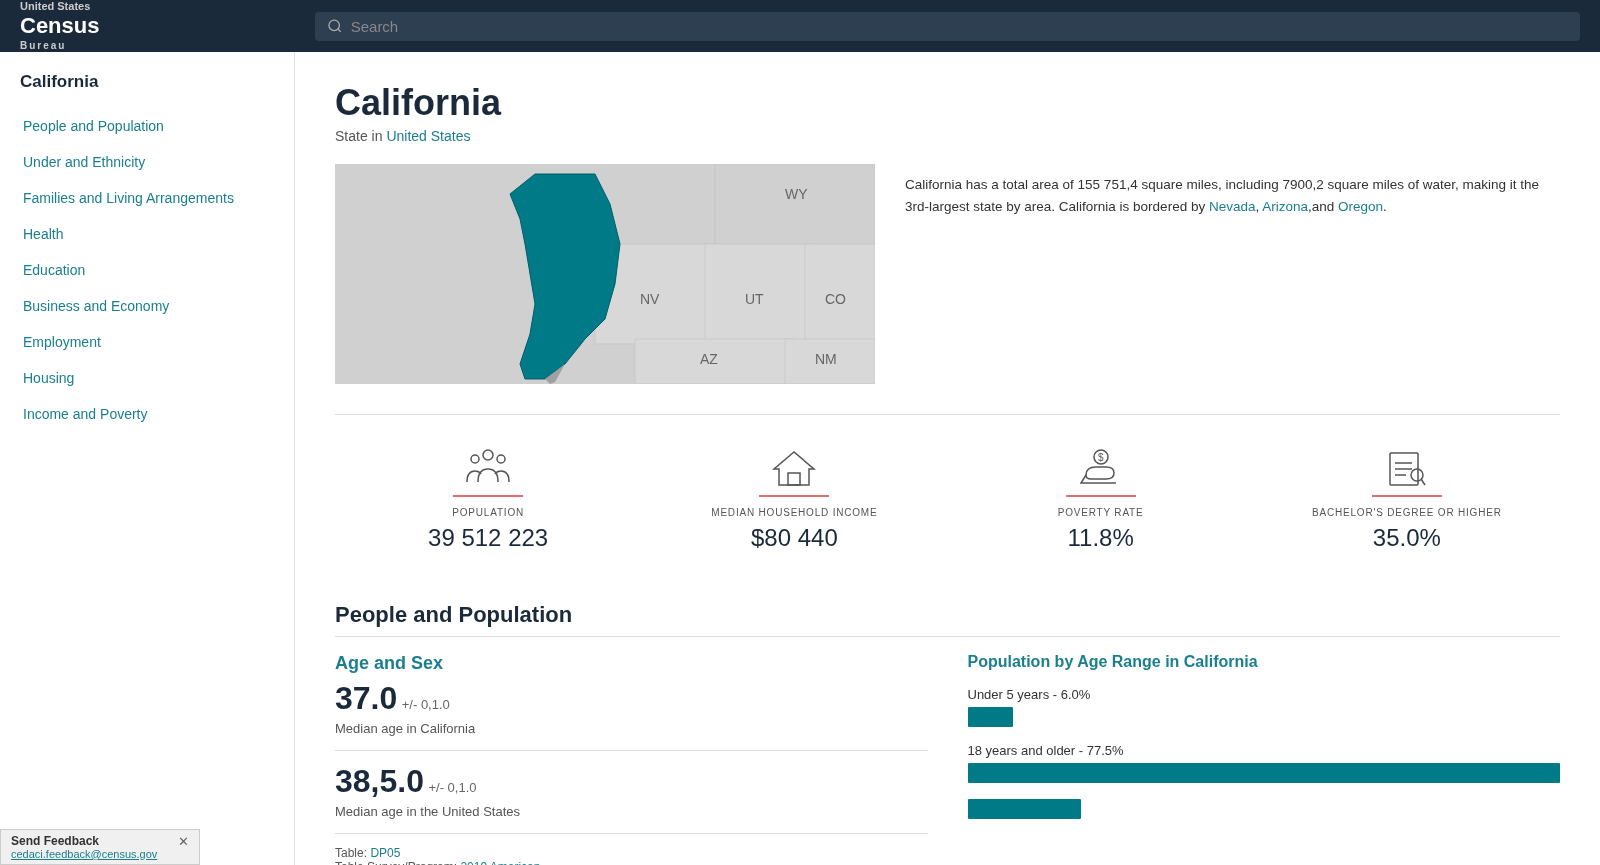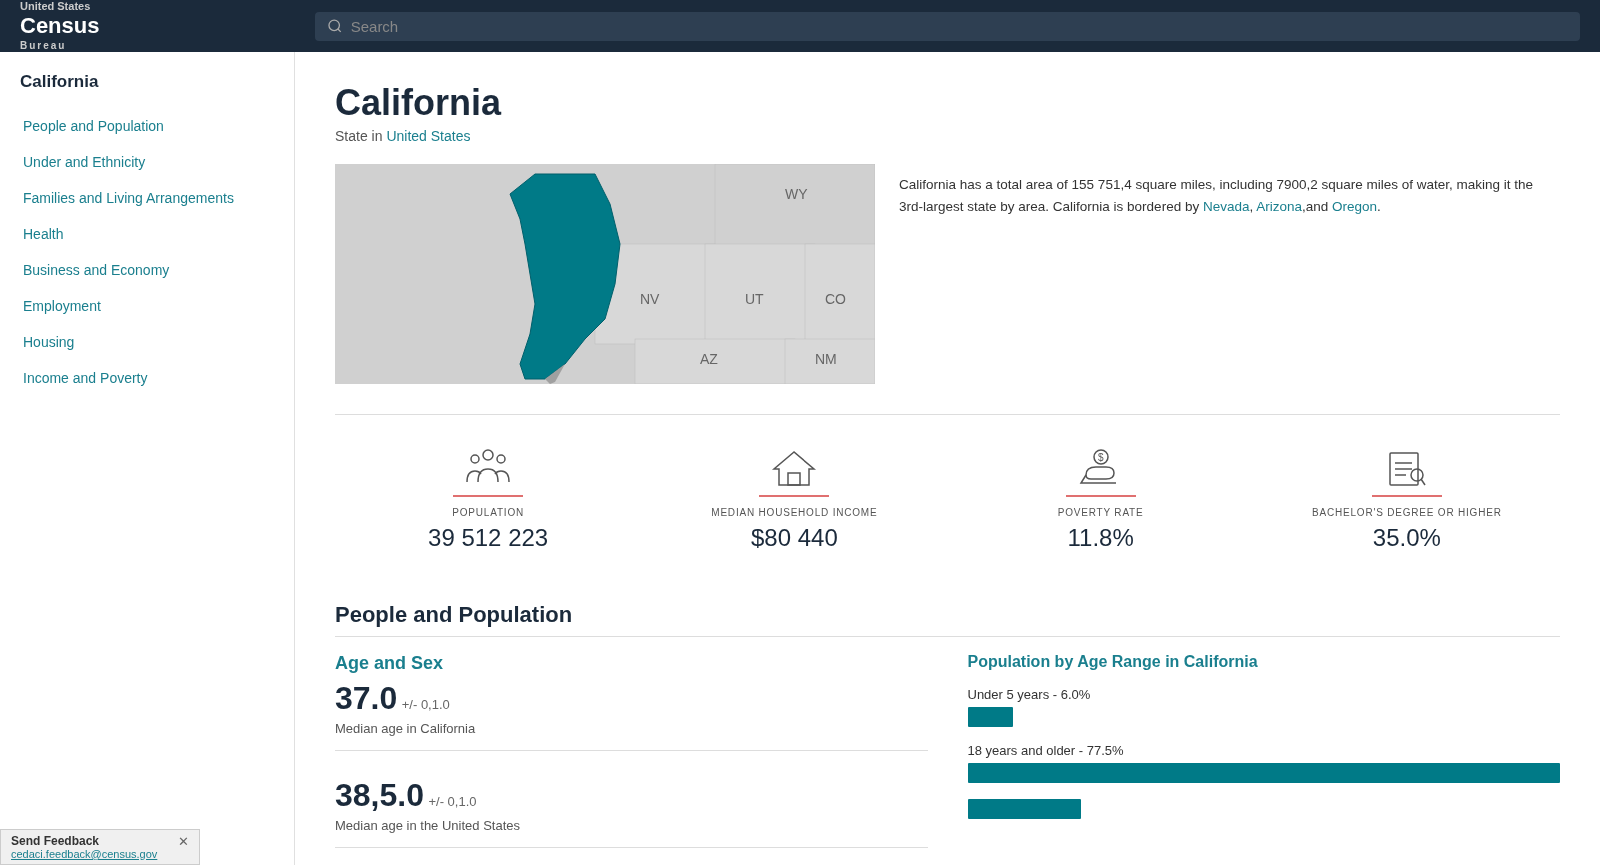--- a/index.html
+++ b/index.html
@@ -113,21 +113,21 @@
     .page-subtitle {
       font-size: 14px;
       color: #555;
       margin-bottom: 20px;
     }
     .page-subtitle a { color: #1a7f8e; text-decoration: none; }
 
     
     .top-section {
       display: flex;
-      gap: 24px;
+      gap: 30px;
       margin-bottom: 30px;
     }
     .map-container {
       width: 540px;
       height: 220px;
       flex-shrink: 0;
       background: #e8e8e8;
       position: relative;
       overflow: hidden;
     }
@@ -224,21 +224,21 @@
     }
     .stat-margin {
       font-size: 13px;
       color: #666;
       display: inline;
     }
     .stat-desc {
       font-size: 13px;
       color: #555;
       margin-top: 4px;
-      margin-bottom: 26px;
+      margin-bottom: 12px;
       padding-bottom: 14px;
       border-bottom: 1px solid #ddd;
     }
     .table-ref {
       font-size: 12px;
       color: #555;
       margin-top: 8px;
     }
     .table-ref a { color: #1a7f8e; text-decoration: none; }
 
@@ -288,20 +288,21 @@
 </header>
 
 <div class="layout">
 
   <nav class="sidebar">
     <div class="sidebar-state-title">California</div>
     <a class="sidebar-nav-item">People and Population</a>
     <a class="sidebar-nav-item">Under and Ethnicity</a>
     <a class="sidebar-nav-item">Families and Living Arrangements</a>
     <a class="sidebar-nav-item">Health</a>
+    <a class="sidebar-nav-item">Education</a>
     <a class="sidebar-nav-item">Business and Economy</a>
     <a class="sidebar-nav-item">Employment</a>
     <a class="sidebar-nav-item">Housing</a>
     <a class="sidebar-nav-item">Income and Poverty</a>
   </nav>
 
   <main class="main">
 
     <h1 class="page-title">California</h1>
     <p class="page-subtitle">

